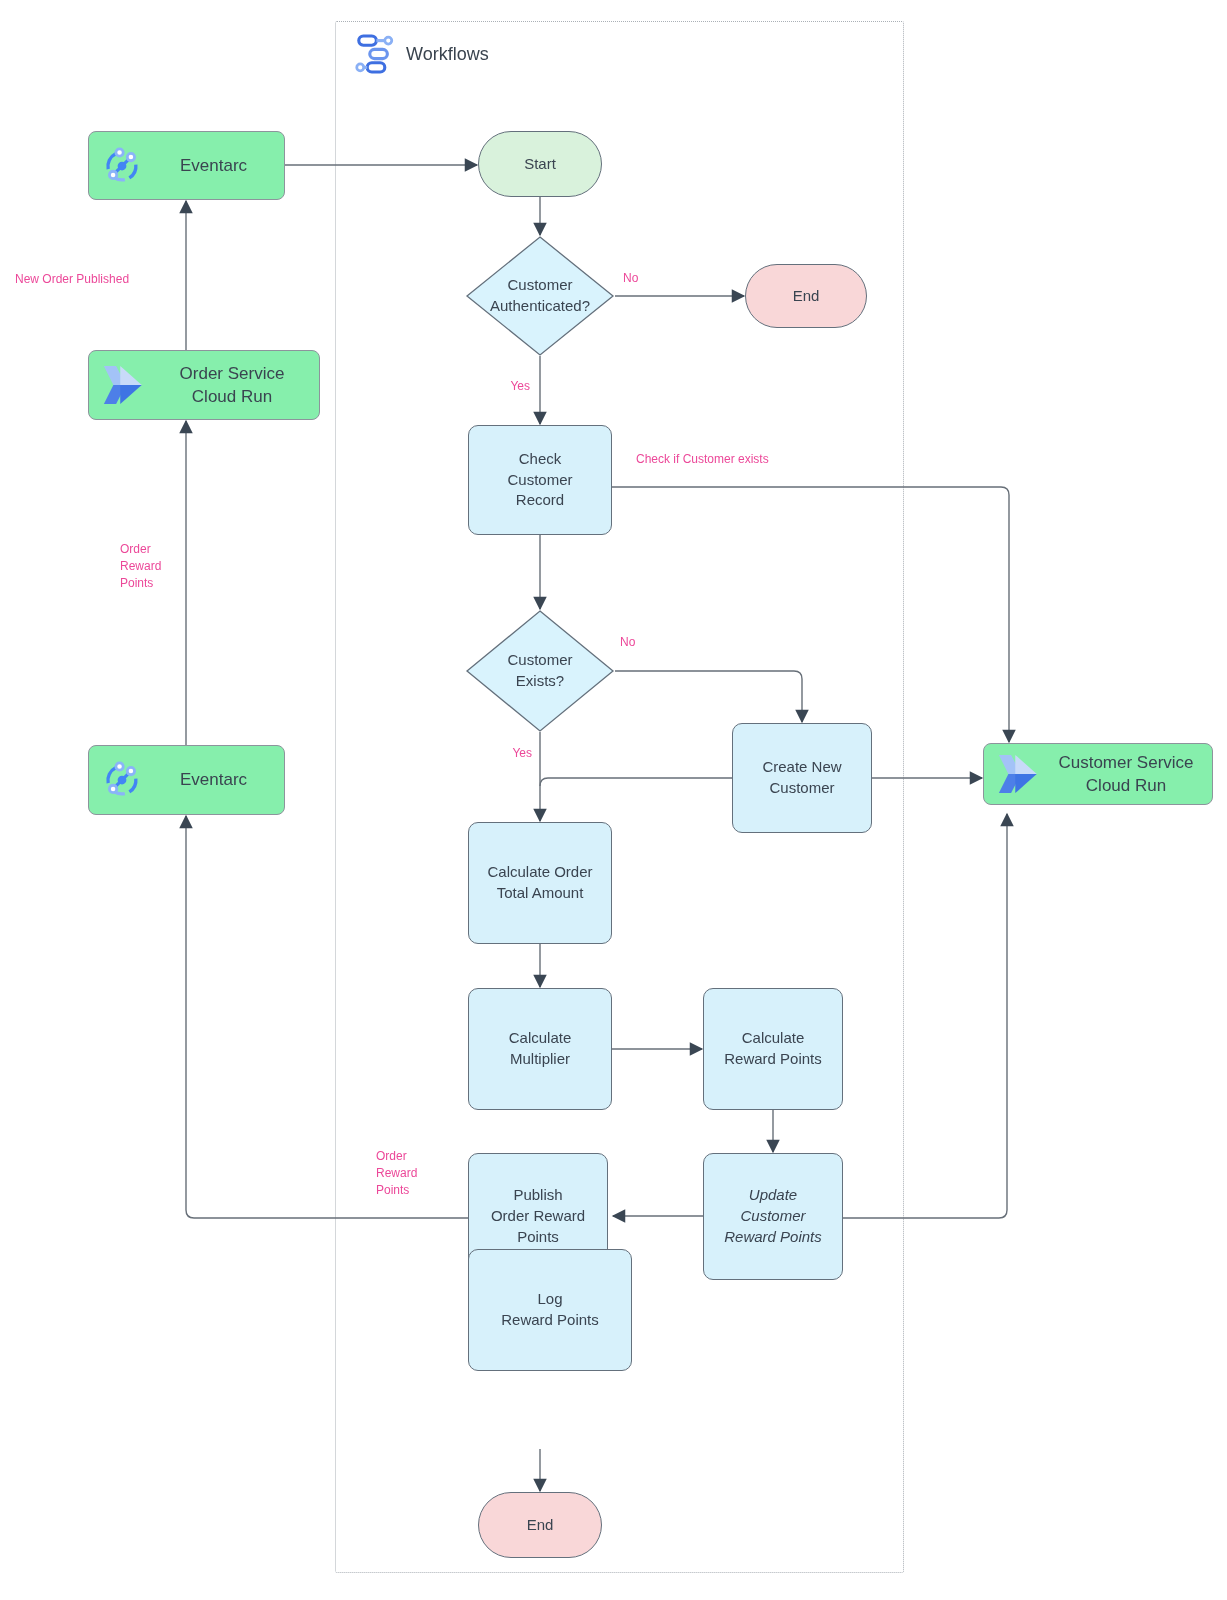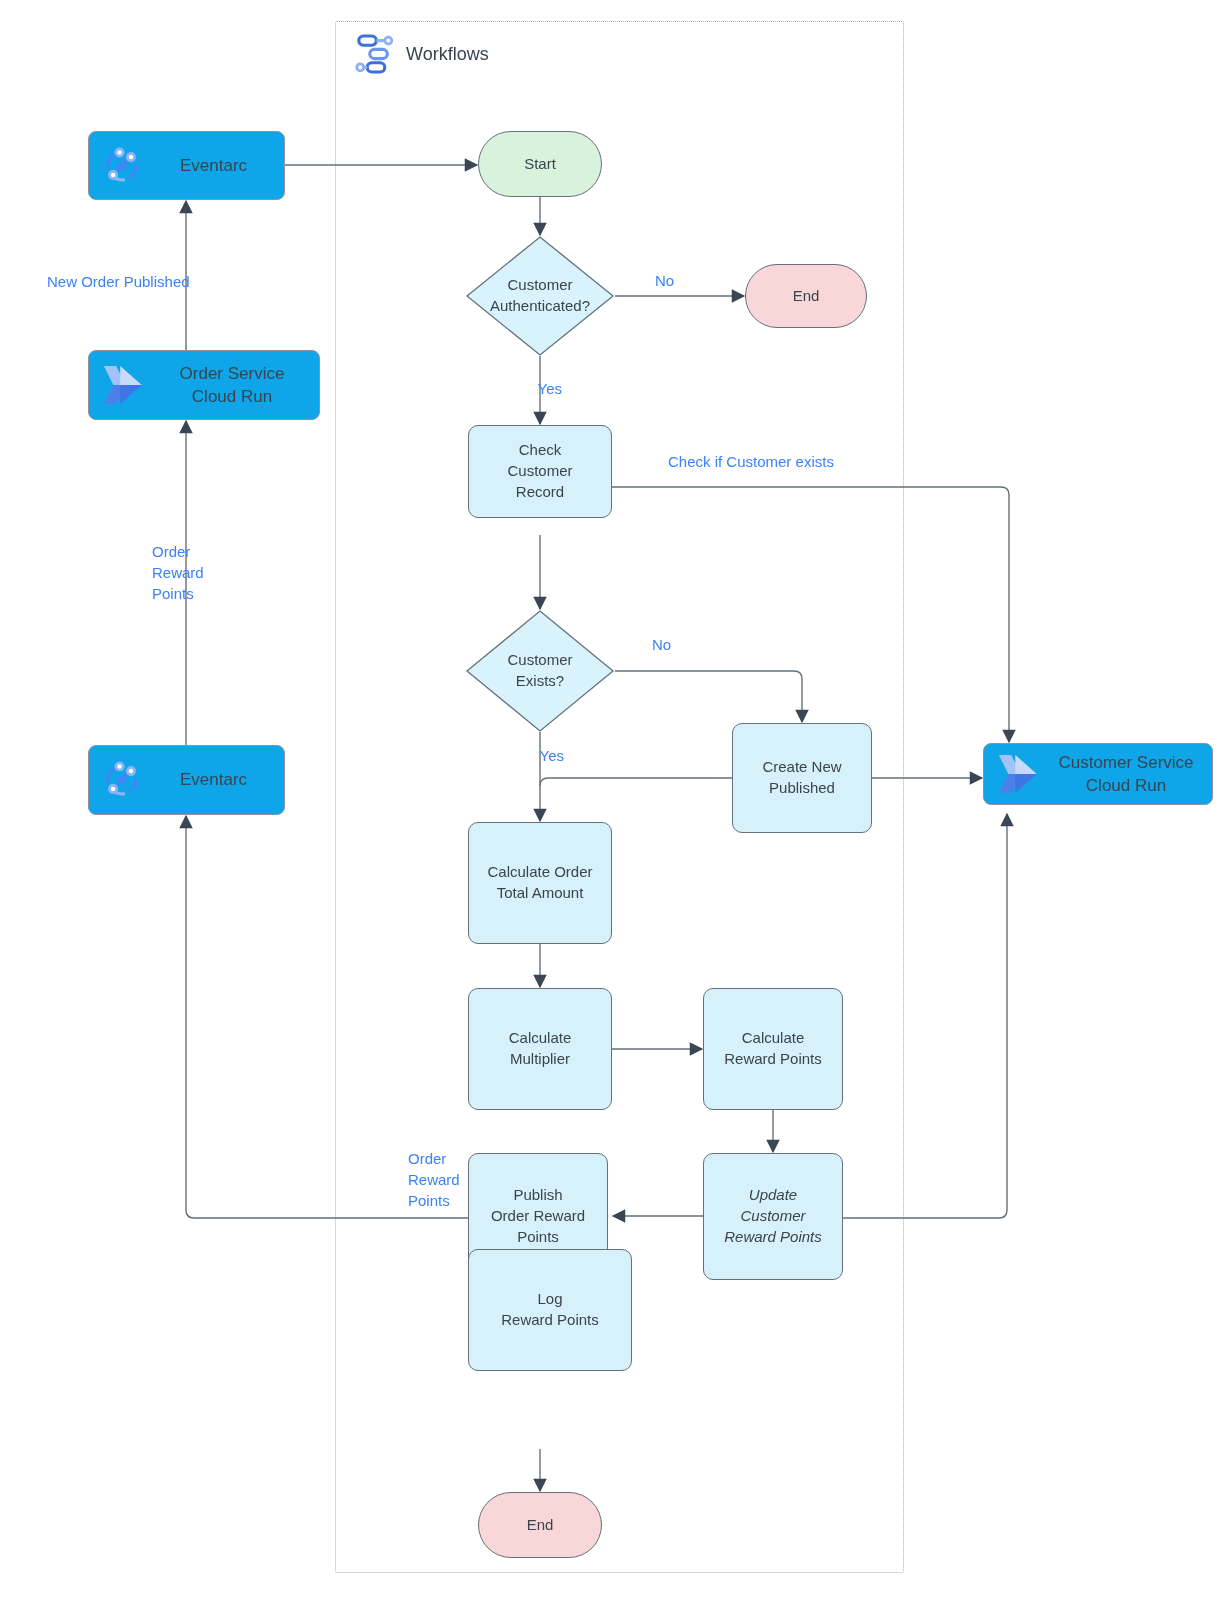--- a/index.html
+++ b/index.html
@@ -9,28 +9,28 @@
   .container-frame{position:absolute;left:335px;top:21px;width:569px;height:1552px;
           border:1.5px dotted #aab0b6;box-sizing:border-box;border-radius:2px;}
   .diagram-header{position:absolute;left:354px;top:32px;display:flex;align-items:center;gap:8px;}
   .diagram-header .title{font-size:18px;color:#39434e;}
   .node{position:absolute;box-sizing:border-box;display:flex;align-items:center;justify-content:center;
         text-align:center;font-size:15px;line-height:1.38;color:#3a4450;}
   .label{white-space:pre-line;}
   .proc{background:#d7f1fb;border:1.3px solid #64707c;border-radius:10px;}
   .pill-start{background:#d9f2dc;border:1.3px solid #64707c;border-radius:33px;}
   .pill-end{background:#f9d7d8;border:1.3px solid #64707c;border-radius:33px;}
-  .service{background:#0ea5e9;border:1.3px solid #8d949c;border-radius:8px;
+  .service{background:#86efac;border:1.3px solid #8d949c;border-radius:8px;
            display:flex;flex-direction:row;align-items:center;justify-content:flex-start;
            padding:0 12px;gap:12px;font-size:17px;text-align:center;}
   .service .label{flex:1;}
   .diamond{background:transparent;border:none;}
   .diamond svg.shape{position:absolute;left:0;top:0;width:100%;height:100%;}
   .diamond .label{position:relative;z-index:1;}
-  .edge-label{position:absolute;font-size:15px;color:#3b82f6;white-space:pre-line;line-height:1.4;margin-left:32px;}
+  .edge-label{position:absolute;font-size:12px;color:#ec4899;white-space:pre-line;line-height:1.4;}
   .ta-r{text-align:right;}
   .icon{display:inline-flex;flex:0 0 auto;}
 </style>
 </head>
 <body>
 
 <div class="canvas">
 
   <div class="container-frame"></div>
 
@@ -146,37 +146,37 @@
       <polygon points="75,1 148,60 75,119 2,60" fill="#d9f3fd" stroke="#64707c" stroke-width="1.3"></polygon>
     </svg>
     <span class="label">Customer
 Authenticated?</span>
   </div>
 
   <div class="node pill-end" style="left:745px;top:264px;width:122px;height:64px;">
     <span class="label">End</span>
   </div>
 
-  <div class="node proc" style="left:468px;top:425px;width:144px;height:93px;">
+  <div class="node proc" style="left:468px;top:425px;width:144px;height:110px;">
     <span class="label">Check
 Customer
 Record</span>
   </div>
 
   <div class="node diamond" style="left:465px;top:610px;width:150px;height:122px;">
     <svg class="shape" viewBox="0 0 150 122" preserveAspectRatio="none">
       <polygon points="75,1 148,61 75,121 2,61" fill="#d9f3fd" stroke="#64707c" stroke-width="1.3"></polygon>
     </svg>
     <span class="label">Customer
 Exists?</span>
   </div>
 
   <div class="node proc" style="left:732px;top:723px;width:140px;height:110px;">
     <span class="label">Create New
-Published</span>
+Customer</span>
   </div>
 
   <div class="node proc" style="left:468px;top:822px;width:144px;height:122px;">
     <span class="label">Calculate Order
 Total Amount</span>
   </div>
 
   <div class="node proc" style="left:468px;top:988px;width:144px;height:122px;">
     <span class="label">Calculate
 Multiplier</span>

